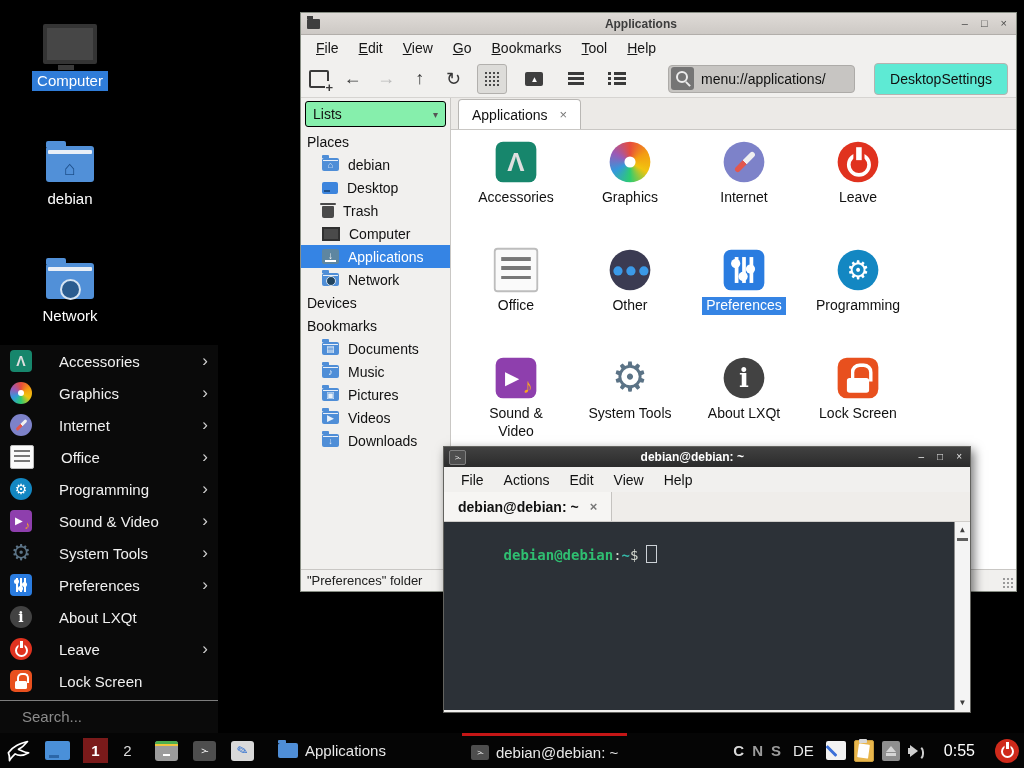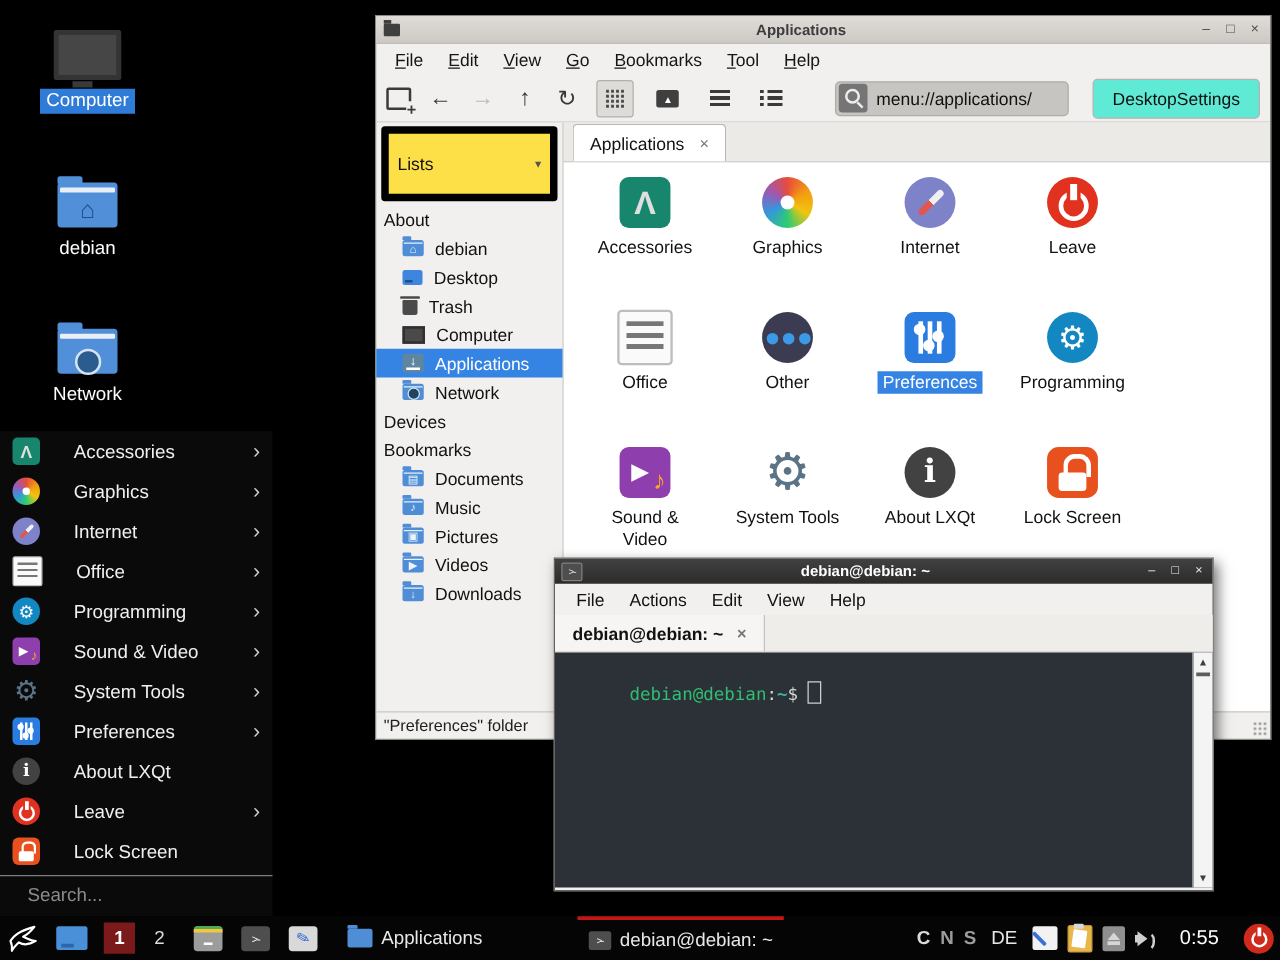--- a/index.html
+++ b/index.html
@@ -96,21 +96,21 @@
   .listic .dots{width:3px;height:13px;background:repeating-linear-gradient(to bottom,#3a3a3a 0 2.6px,transparent 2.6px 5.2px)}
   .listic .lns{width:12px;height:13px;background:repeating-linear-gradient(to bottom,#3a3a3a 0 2.6px,transparent 2.6px 5.2px)}
   .addr{height:28px;width:198px;background:#c7c5c2;border:1px solid #adaba8;border-radius:4px;display:flex;align-items:center;padding:0 4px 0 2px;box-sizing:border-box;margin-left:24px}
   .addr-chip{width:23px;height:23px;background:#757575;border-radius:3px;position:relative;margin-right:7px;flex:none}
   .addr-chip::before{content:"";position:absolute;top:4px;left:5px;width:8px;height:8px;border:2px solid #ededed;border-radius:50%}
   .addr-chip::after{content:"";position:absolute;bottom:3px;right:5px;width:2px;height:6px;background:#ededed;transform:rotate(-45deg)}
   .addr-text{font-size:14px;color:#101010;white-space:nowrap}
   .ds-btn{height:30px;margin-left:6px;background:#5eead4;border:1px solid #b5b3b0;border-radius:4px;padding:0 15px;font-size:14px;color:#101010;display:flex;align-items:center}
   .fm-body{flex:1;display:flex;min-height:0}
   .fm-side{width:149px;flex:none;border-right:1px solid #c9c7c4;display:flex;flex-direction:column;font-size:14px;color:#111}
-  .lists-combo{margin:3px 4px;height:24px;background:#fde047;border:6px solid #000000;border-radius:3px;display:flex;align-items:center;padding:12px 7px}
+  .lists-combo{margin:3px 4px;height:24px;background:#86efac;border:1px solid #000000;border-radius:3px;display:flex;align-items:center;padding:0 7px}
   .lists-combo .carr{margin-left:auto;font-size:10px;color:#555}
   .side-h{padding:4px 6px 3px}
   .side-item{display:flex;align-items:center;gap:9px;padding:3.5px 4px 3.5px 21px}
   .side-item.sel{background:#3584e4;color:#fff}
   .fm-main{flex:1;display:flex;flex-direction:column;min-width:0}
   .tabbar{height:31px;background:#eceae7;display:flex;align-items:flex-end;padding-left:7px;border-bottom:1px solid #c9c7c4;flex:none}
   .tab{height:30px;background:#fff;border:1px solid #b9b7b4;border-bottom:none;border-radius:4px 4px 0 0;display:flex;align-items:center;gap:12px;padding:0 13px;font-size:14px;color:#111;box-sizing:border-box}
   .tclose{color:#777;font-size:13px}
   .view{flex:1;background:#fff;padding:10px 0 0 8px;min-height:0}
   .grid{display:grid;grid-template-columns:repeat(4,114px);grid-auto-rows:108px}
@@ -126,21 +126,21 @@
   .t-ticon::after{content:">-";letter-spacing:-1px}
   .t-title-text{flex:1;text-align:center;color:#fff;font-weight:bold;font-size:12px}
   .term .winctl span{color:#e8e8e8;font-size:10px}
   .t-menubar{height:25px;display:flex;align-items:center;gap:2px;padding:0 8px;font-size:14px;color:#111;flex:none}
   .t-menubar .mitem{padding:2px 9px}
   .t-tabbar{height:29px;background:#e9e7e4;display:flex;align-items:stretch;border-bottom:1px solid #cfcdca;flex:none}
   .t-tab{background:#f6f5f3;border-right:1px solid #c5c3c0;display:flex;align-items:center;gap:11px;padding:0 14px;font-weight:bold;font-size:14px;color:#111}
   .t-rest{flex:1;background:#efedea}
   .t-body{flex:1;background:#2c3137;position:relative;min-height:0;font-family:"DejaVu Sans Mono",monospace;font-size:14px;margin-bottom:2px}
   .t-text{padding:7px 0 0 9px;white-space:pre}
-  .p-user{color:#2fbf71;font-weight:normal}
+  .p-user{color:#2fbf71;font-weight:bold}
   .p-sep{color:#d3d7cf}
   .p-path{color:#35b8a8;font-weight:bold}
   .p-dollar{color:#d3d7cf}
   .cursor{display:inline-block;width:9px;height:16px;border:1px solid #ccd1d6;vertical-align:-3px;margin-left:8px}
   .t-scroll{position:absolute;top:0;right:0;bottom:0;width:15px;background:#f4f4f4;border-left:1px solid #8e8e8e;display:flex;flex-direction:column;justify-content:space-between;align-items:center;font-size:8px;color:#3e3e3e}
   .t-scroll .sarr{padding:3px 0}
   .t-handle{position:absolute;top:16px;left:2px;right:2px;height:2.5px;background:#5e5e5e}
   
   .taskbar{position:absolute;left:0;bottom:0;width:1024px;height:35px;background:#050505;display:flex;align-items:center;padding:0 5px;box-sizing:border-box;z-index:10;gap:7px}
   .tb-showdesk{width:25px;height:19px;background:#4a90d9;border-radius:2px;position:relative}
@@ -310,21 +310,21 @@
       <span class="addr-text">menu://applications/</span>
     </span>
     <span class="ds-btn">DesktopSettings</span>
   </div>
   <div class="fm-body">
     <div class="fm-side">
       <div class="lists-combo">
         <span>Lists</span>
         <span class="carr">▾</span>
       </div>
-      <div class="side-h">About</div>
+      <div class="side-h">Places</div>
       <div class="side-item">
         <span class="si si-folder">
             <span class="sg">⌂</span>
           </span>
         <span>debian</span>
       </div>
       <div class="side-item">
         <span class="si si-desktop"></span>
         <span>Desktop</span>
       </div>

